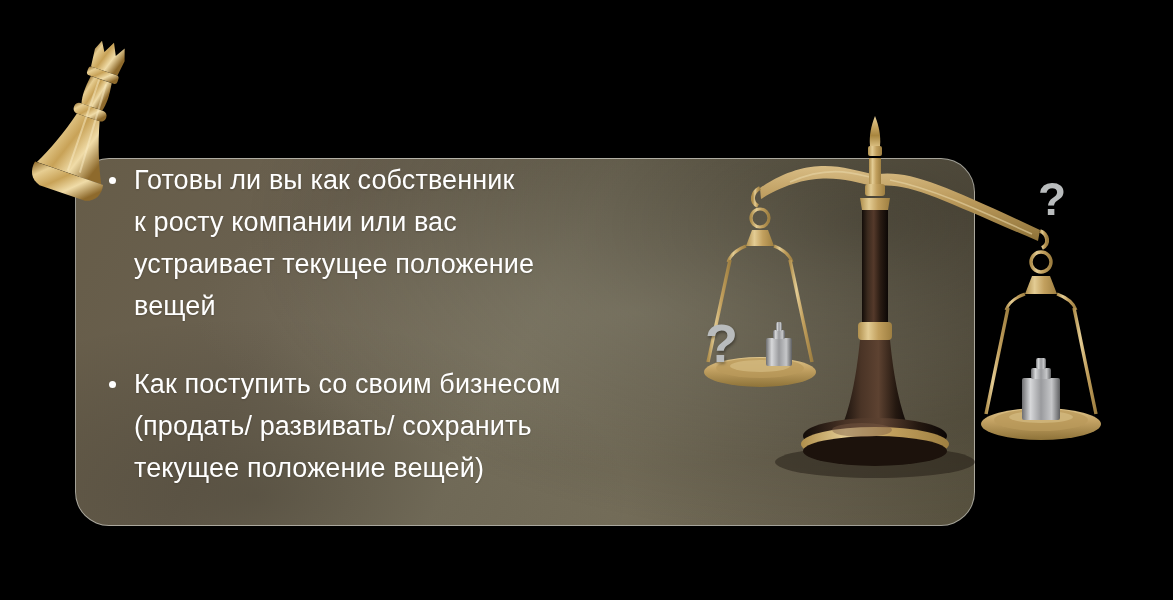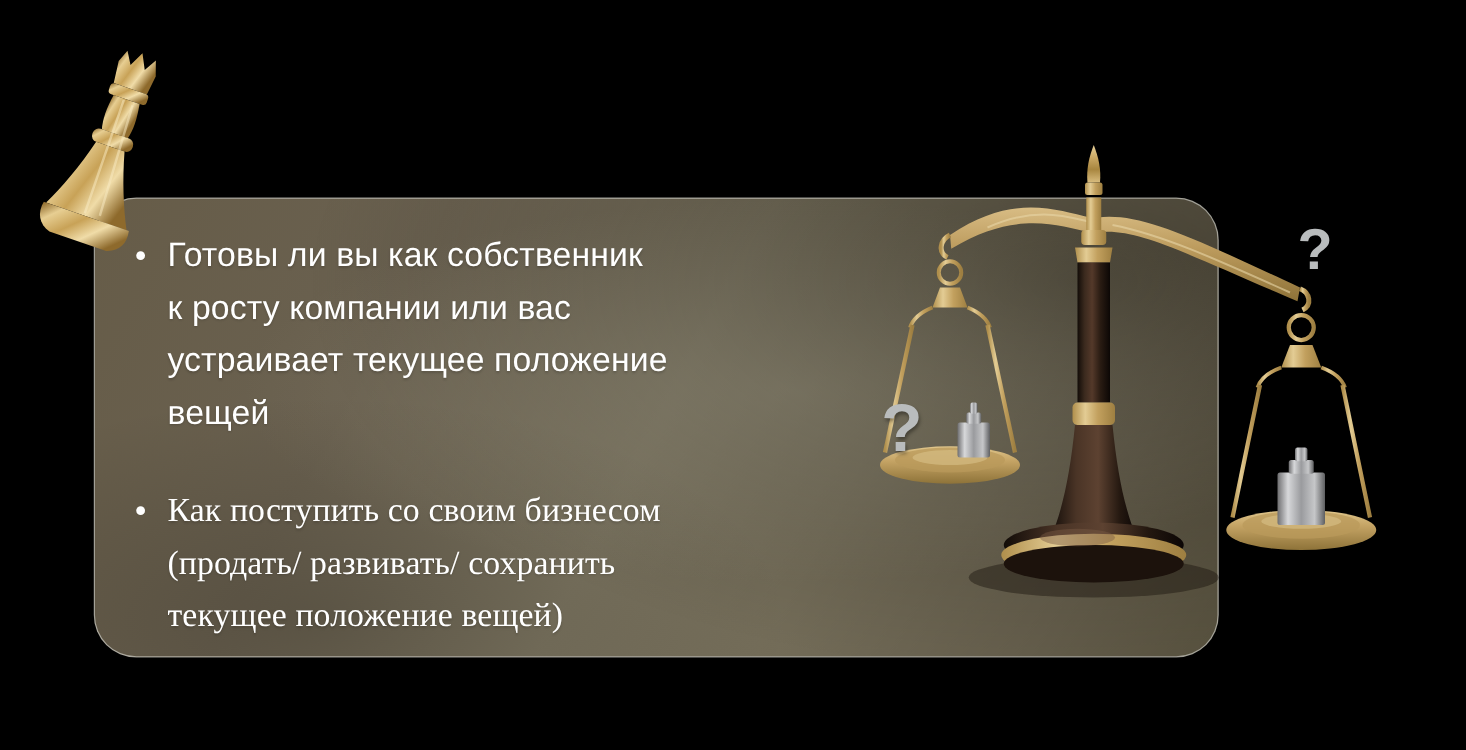--- a/index.html
+++ b/index.html
@@ -42,29 +42,29 @@
     background:
       radial-gradient(70% 60% at 62% 42%, rgba(170,166,146,0.28) 0%, rgba(170,166,146,0.0) 70%),
       radial-gradient(60% 70% at 20% 92%, rgba(20,18,12,0.22) 0%, rgba(20,18,12,0.0) 70%);
     pointer-events: none;
   }
 
   
   .bullets {
     position: absolute;
     left: 33px;
-    top: 24px;
+    top: 0;
     width: 600px;
   }
   .bullet-row {
     display: flex;
     align-items: flex-start;
     margin-bottom: 36px;
   }
-  .bullet-row:last-child { margin-bottom: 0; font-family: Liberation Serif, serif; }
+  .bullet-row:last-child { margin-bottom: 0; }
   .bullet-dot {
     width: 7px;
     height: 7px;
     border-radius: 50%;
     background: #ffffff;
     flex: 0 0 auto;
     margin: 18px 18px 0 0;
   }
   .bullet-text {
     color: #ffffff;

